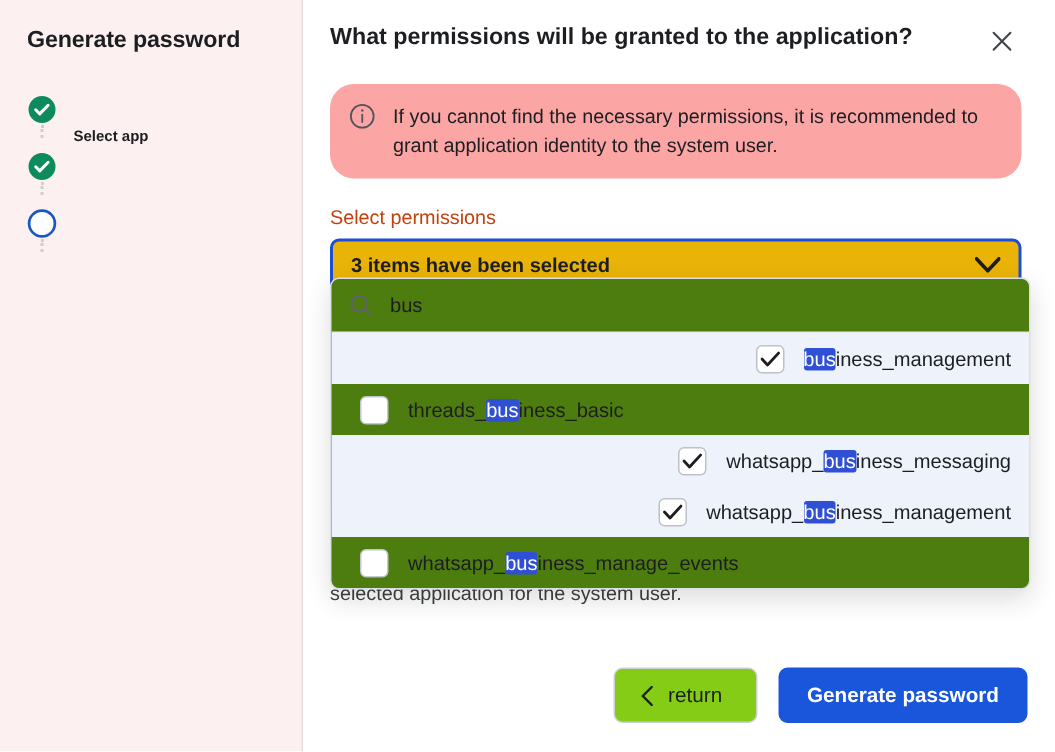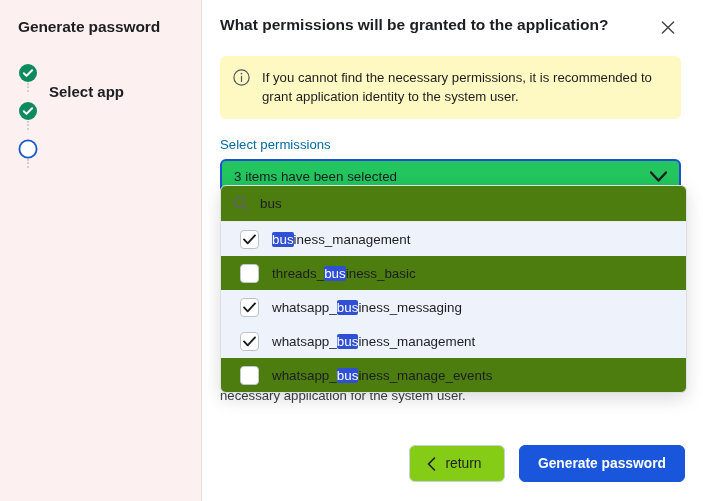--- a/index.html
+++ b/index.html
@@ -43,21 +43,21 @@
     position: relative;
   }
   .step-icon {
     width: 20px; height: 20px;
     flex: 0 0 20px;
     position: relative;
     display: flex; align-items: center; justify-content: center;
   }
   .step-icon svg { display: block; }
   .step-label {
-    font-size: 15px;
+    font-size: 10px;
     font-weight: bold;
     color: #1c1e21;
     margin-top: 37px;
   }
   .step.current .step-label { color: #1857c4; }
   .step.pending .step-label { color: #9aa0a6; font-weight: bold; }
   .connector {
     position: absolute;
     left: 9px;
     width: 2px;
@@ -86,51 +86,52 @@
   }
   .close-btn {
     width: 26px; height: 26px;
     display: flex; align-items: center; justify-content: center;
     border: none; background: transparent;
     cursor: pointer;
     color: #41454a;
   }
 
   .info-box {
-    background: #fef9c3;
-    border-radius: 6px;
+    background: #fca5a5;
+    border-radius: 16px;
     padding: 12px 14px 13px 13px;
     display: flex;
     gap: 11px;
     align-items: flex-start;
     margin-bottom: 18px;
   }
   .info-icon { flex: 0 0 18px; margin-top: 1px; color: #50555c; }
   .info-text {
     font-size: 13.2px;
     line-height: 1.45;
     color: #1c1e21;
   }
 
   .field-label {
     font-size: 13.2px;
-    color: #0369a1;
+    color: #c2410c;
     margin-bottom: 7px;
   }
 
   .select-box {
     height: 35px;
     border: 2px solid #1d4ed8;
     border-radius: 6px;
     display: flex;
     align-items: center;
     padding: 0 12px;
     justify-content: space-between;
-    background: #22c55e;
+    background: #eab308;
     cursor: pointer;
+    font-weight: bold;
   }
   .select-value { font-size: 13.4px; color: #1c1e21; }
   .caret { color: #1c1e21; display: flex; }
 
   .behind-text {
     margin-top: 10px;
     font-size: 13.2px;
     color: #3c4043;
     line-height: 1.5;
   }
@@ -168,21 +169,21 @@
   }
   .option {
     display: flex;
     align-items: center;
     gap: 13px;
     height: 34px;
     padding: 0 12px 0 19px;
     font-size: 13.4px;
     cursor: pointer;
   }
-  .option.selected { background: #eef3fb; }
+  .option.selected { background: #eef3fb; justify-content: flex-end; }
   .checkbox {
     width: 19px; height: 19px;
     border-radius: 4px;
     border: 1.6px solid #c2c7cd;
     background: #fff;
     flex: 0 0 19px;
     display: flex; align-items: center; justify-content: center;
   }
   .checkbox.checked {
     border-color: #bcc2c9;
@@ -301,21 +302,21 @@
 
     <div class="select-box">
       <span class="select-value">3 items have been selected</span>
       <span class="caret">
         <svg width="17" height="11" viewBox="0 0 17 11">
             <path d="M1 1.5l7.5 8 7.5-8" fill="none" stroke="currentColor" stroke-width="2.4" stroke-linecap="round" stroke-linejoin="round"></path>
           </svg>
       </span>
     </div>
 
-    <div class="behind-text" style="margin-top:192px;">necessary application for the system user.</div>
+    <div class="behind-text" style="margin-top:192px;">selected application for the system user.</div>
 
     <div class="dropdown">
       <div class="search-row">
         <span class="search-icon">
           <svg width="15" height="15" viewBox="0 0 15 15">
               <circle cx="6.4" cy="6.4" r="5.1" fill="none" stroke="currentColor" stroke-width="1.5"></circle>
               <path d="M10.2 10.2l3.6 3.6" stroke="currentColor" stroke-width="1.5" stroke-linecap="round"></path>
             </svg>
         </span>
         <input class="search-input" type="text" placeholder="Search" value="bus" style="">

